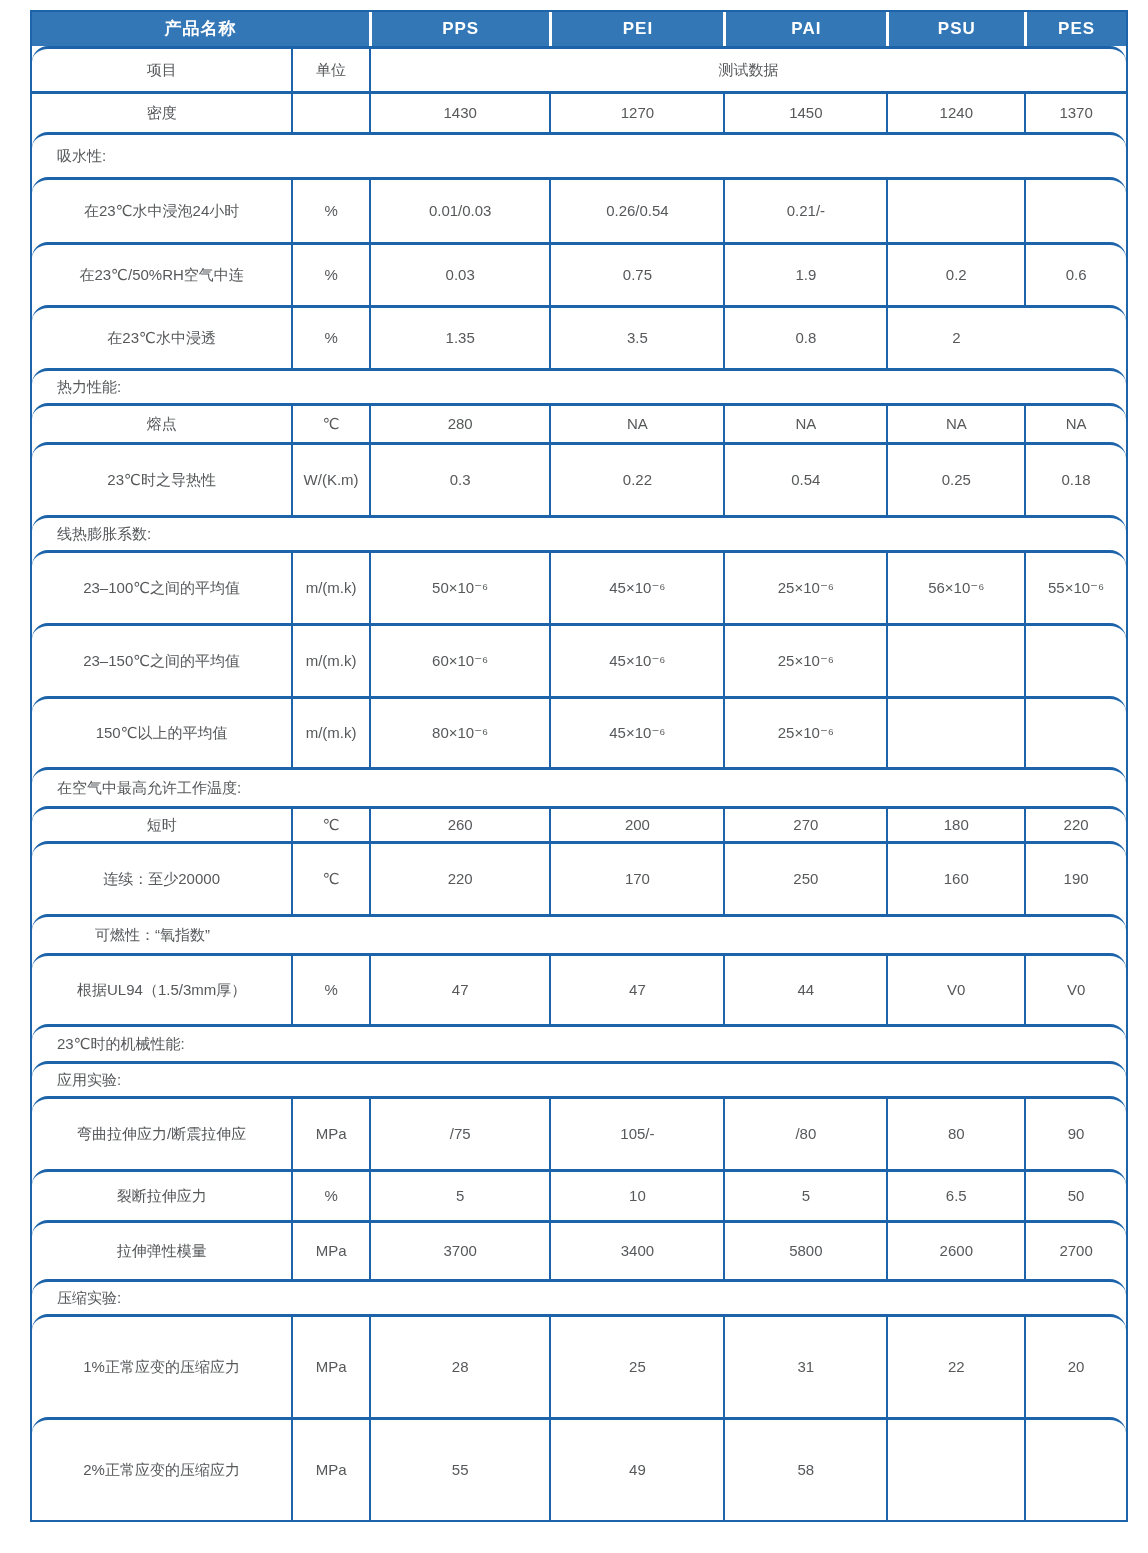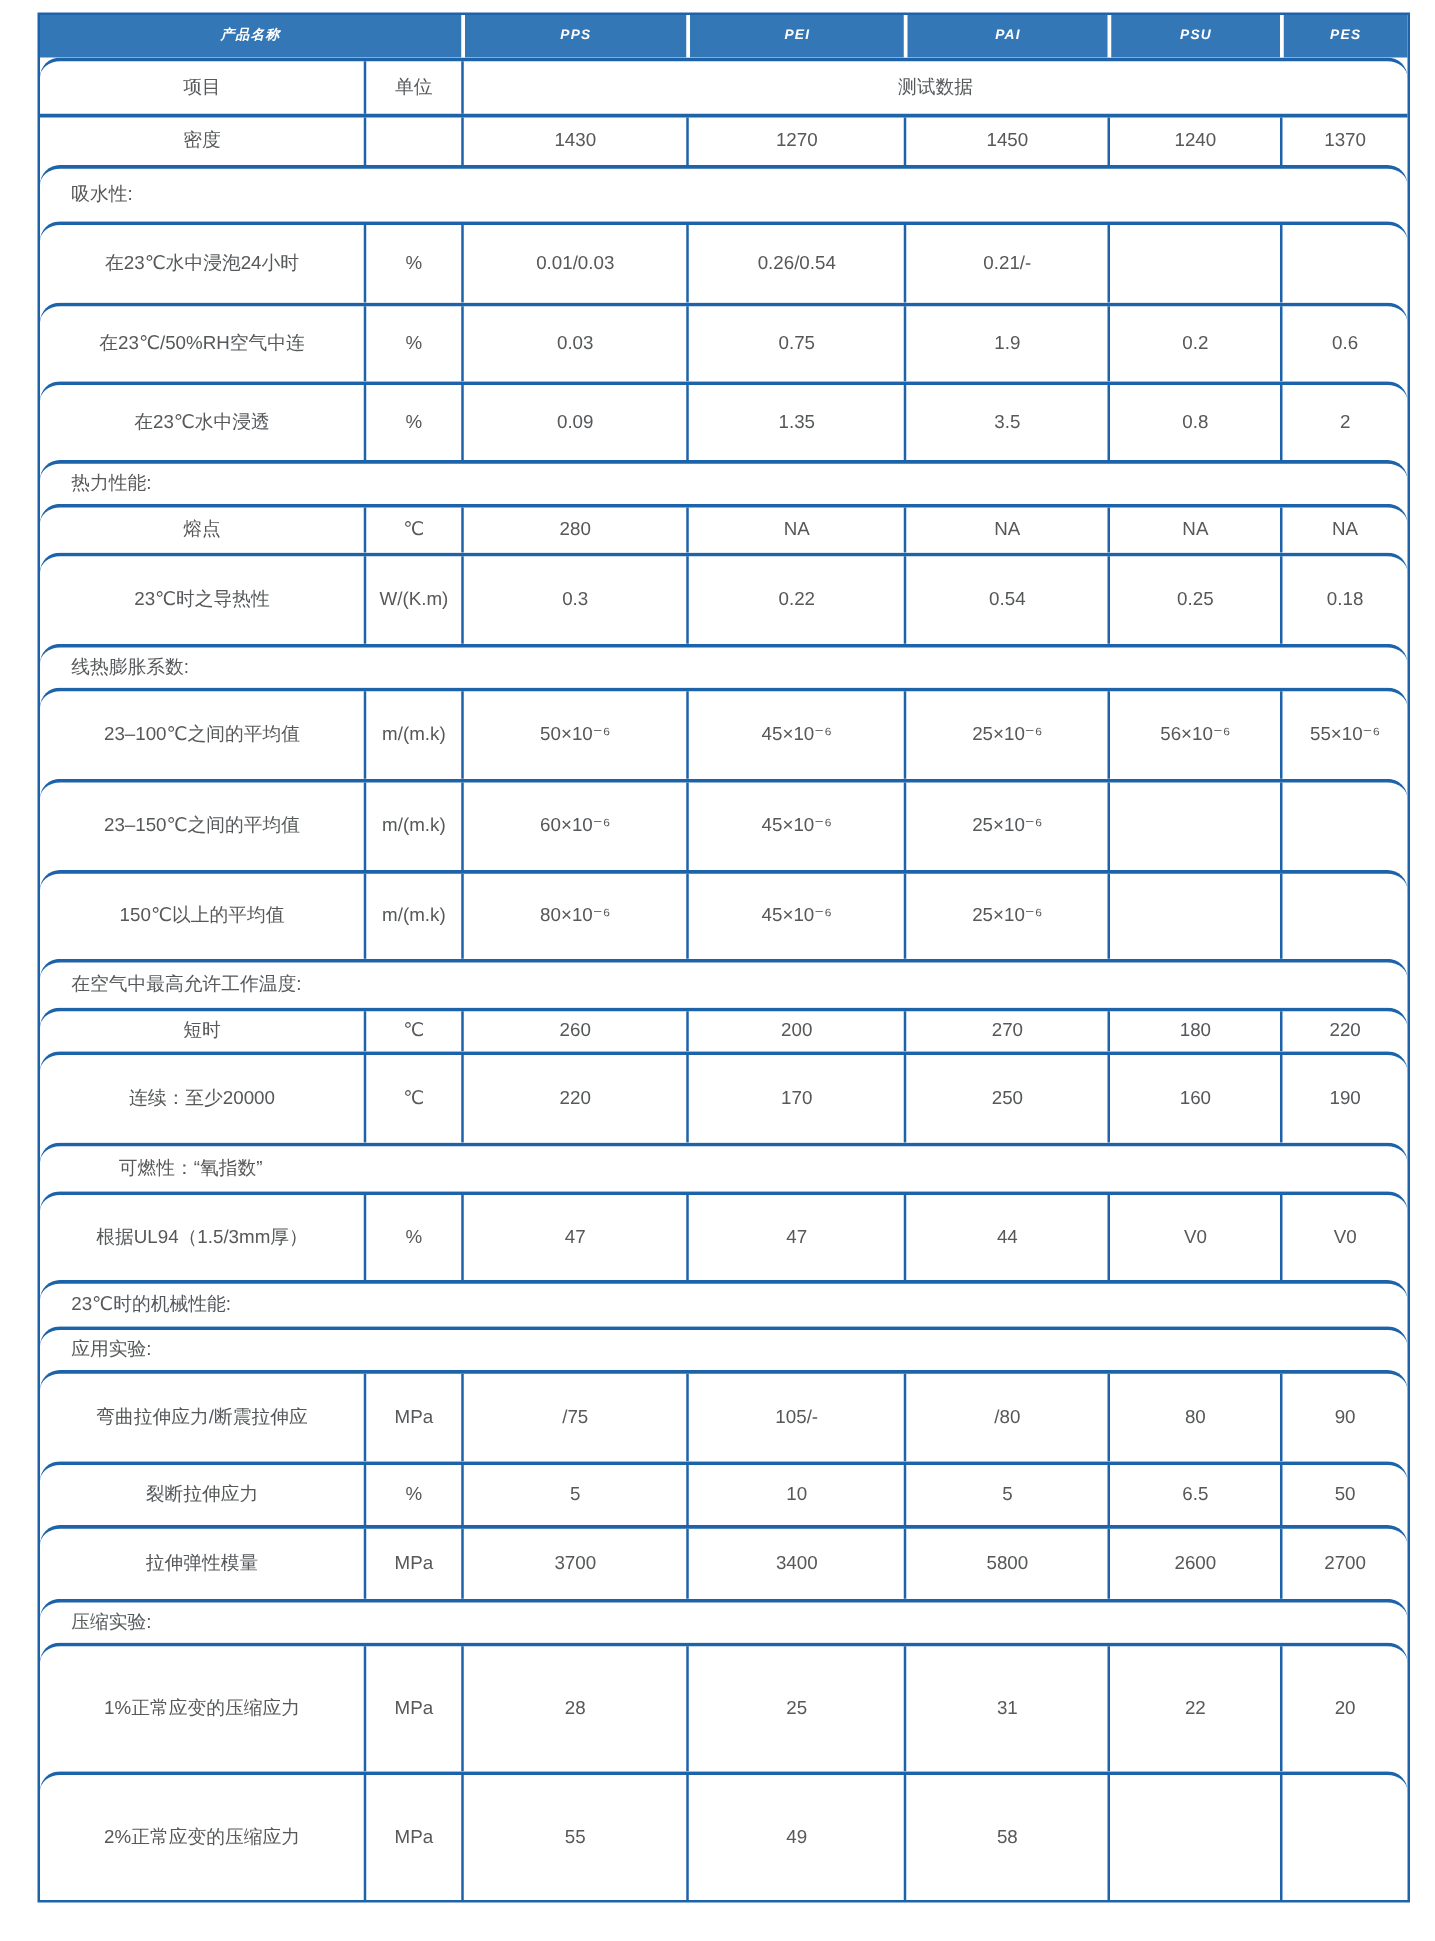--- a/index.html
+++ b/index.html
@@ -34,24 +34,23 @@
     box-sizing:border-box;
     color:var(--txt);
     font-size:15px;
     line-height:1.25;
     padding:2px 4px;
     overflow:hidden;
   }
   .header-row { background:var(--hbg); height:34px; }
   .header-row .cell {
     color:#ffffff;
-    font-size:11px;
+    font-size:17px;
     font-weight:600;
     letter-spacing:1px;
-    font-style:italic;
   }
   .header-row .cell + .cell { border-left:3px solid #ffffff; }
   .header-row .product-name { grid-column:1 / 3; }
   .subheader-row { height:42px; }
   .subheader-row .cell + .cell { border-left:2px solid var(--line); }
   .subheader-row .test-data { grid-column:3 / 8; }
   .data-row .cell + .cell { border-left:2px solid var(--line); }
   .section-row { grid-template-columns:100%; }
   .section-cell {
     justify-content:flex-start;
@@ -107,21 +106,20 @@
           <div class="cell unit-cell">%</div>
           <div class="cell value-cell">0.03</div>
           <div class="cell value-cell">0.75</div>
           <div class="cell value-cell">1.9</div>
           <div class="cell value-cell">0.2</div>
           <div class="cell value-cell">0.6</div>
         </div>
         <div class="row data-row" style="height: 60px;">
           <div class="cell label-cell">在23℃水中浸透</div>
           <div class="cell unit-cell">%</div>
-          <div class="cell value-cell">0.09</div>
           <div class="cell value-cell">1.35</div>
           <div class="cell value-cell">3.5</div>
           <div class="cell value-cell">0.8</div>
           <div class="cell value-cell">2</div>
         </div>
         <div class="row section-row" style="height: 32px;">
           <div class="cell section-cell">热力性能:</div>
         </div>
         <div class="row data-row" style="height: 36px;">
           <div class="cell label-cell">熔点</div>

